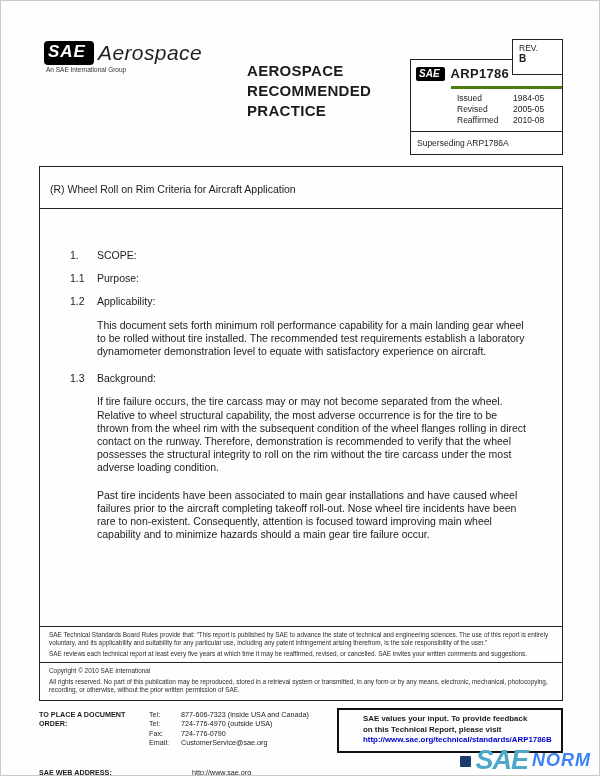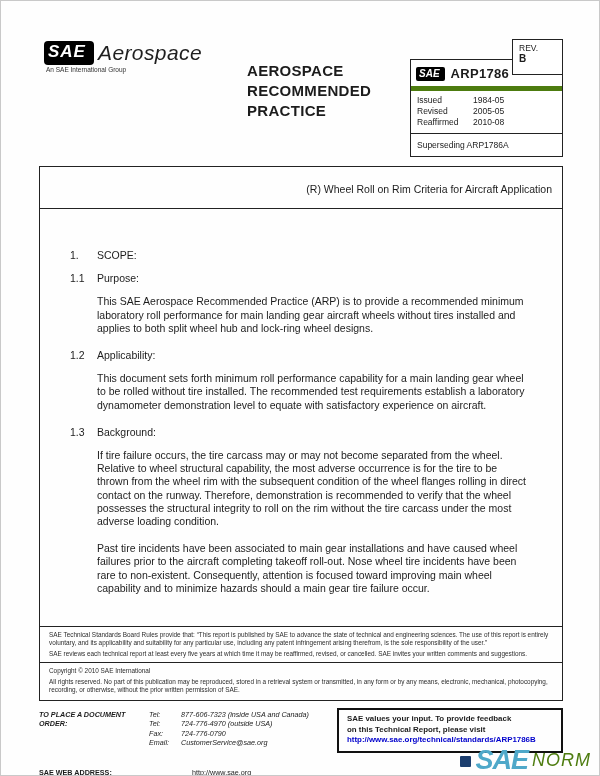--- a/index.html
+++ b/index.html
@@ -23,51 +23,51 @@
   .rev-box { position:absolute; top:0; right:0; width:51px; height:36px;
              border:1px solid #222; background:#fff; z-index:2;
              padding:3px 4px 0 6px; font-size:8.5px; line-height:10px; }
   .rev-val { font-size:10px; font-weight:bold; margin-top:1px; }
   .info-table { position:absolute; top:20px; right:0; width:153px;
                 border:1px solid #222; background:#fff; z-index:1; }
   .it-head { display:flex; align-items:center; gap:6px; padding:5px 5px 4px; height:26px; }
   .sae-badge-sm { background:#000; color:#fff; font-style:italic; font-weight:bold;
                   font-size:10px; padding:1px 5px 2px 3px; border-radius:2px; }
   .doc-number { font-weight:bold; font-size:13px; letter-spacing:.3px; }
-  .it-dates { border-top:5px solid #4d7c0f; padding:4px 6px 5px; font-size:8.5px; line-height:11px; }
+  .it-dates { border-top:3px solid #4d7c0f; padding:4px 6px 5px; font-size:8.5px; line-height:11px;margin-left:40px; }
   .it-row { display:flex; }
   .it-label { width:56px; flex:none; }
   .it-super { border-top:1px solid #222; padding:6px 6px; font-size:8.5px; }
   
   .main-box { border:1px solid #222; height:535px; display:flex; flex-direction:column; }
-  .title-row { text-align:right; padding:16px 10px 13px; border-bottom:1px solid #222; font-size:10.5px; }
+  .title-row { text-align:left; padding:16px 10px 13px; border-bottom:1px solid #222; font-size:10.5px; }
   .bodytext { flex:1; padding:40px 34px 0 30px; font-size:10.5px; line-height:13.2px; }
   .sec-head { display:flex; margin-bottom:10px; }
   .sec-num { width:27px; flex:none; }
   .sec-para { margin-left:27px; margin-bottom:14px; }
   .fp { border-top:1px solid #222; padding:4px 9px 3px; font-size:6.4px; line-height:8.7px; color:#2c2c2c; }
   .fp p + p { margin-top:2px; }
   .fp:last-child { padding-bottom:5px; }
   
   .footer { display:flex; margin-top:7px; align-items:flex-start; }
-  .order-block { flex:1; display:flex; font-size:7.2px; line-height:9.4px; padding-top:2px;font-style:italic; }
+  .order-block { flex:1; display:flex; font-size:7.2px; line-height:9.4px; padding-top:2px; }
   .order-title { font-weight:bold; width:110px; flex:none; }
   .c-row { display:flex; }
   .c-label { width:32px; flex:none; }
   .feedback-box { width:226px; flex:none; border:2px solid #111;
-                  padding:4px 8px 5px; font-size:7.9px; line-height:10.5px; font-weight:bold; }
+                  padding:4px 24px 5px; font-size:7.9px; line-height:10.5px; font-weight:bold; }
   .feedback-link { color:#0000cc; cursor:pointer; }
   .web-row { display:flex; font-size:7.2px; margin-top:15px;gap:43px; }
   .web-label { font-weight:bold; width:110px; flex:none; }
   
   .saenorm { position:absolute; right:8px; bottom:3px; display:flex; align-items:flex-end; gap:4px; }
   .sn-mark { width:11px; height:11px; background:#1c3e6e; border-radius:1px; margin-bottom:5px; }
   .sn-sae { font-size:27px; font-weight:bold; font-style:italic; color:#4fa8c9;
             line-height:23px; letter-spacing:-1px; }
-  .sn-norm { font-size:18px; font-weight:normal; font-style:italic; color:#4d7c0f;
+  .sn-norm { font-size:18px; font-weight:bold; font-style:italic; color:#3b82f6;
              line-height:23px; letter-spacing:1px; }
 </style>
 </head>
 <body>
 
 <div class="page">
 
   <div class="header">
     <div class="logo">
       <div class="logo-row">
@@ -117,21 +117,20 @@
     <div class="bodytext">
       <div class="sec-head">
         <span class="sec-num">1.</span>
         <span>SCOPE:</span>
       </div>
 
       <div class="sec-head">
         <span class="sec-num">1.1</span>
         <span>Purpose:</span>
       </div>
-      <p class="sec-para">This SAE Aerospace Recommended Practice (ARP) is to provide a recommended minimum laboratory roll performance for main landing gear aircraft wheels without tires installed and applies to both split wheel hub and lock-ring wheel designs.</p>
 
       <div class="sec-head">
         <span class="sec-num">1.2</span>
         <span>Applicability:</span>
       </div>
       <p class="sec-para">This document sets forth minimum roll performance capability for a main landing gear wheel to be rolled without tire installed. The recommended test requirements establish a laboratory dynamometer demonstration level to equate with satisfactory experience on aircraft.</p>
 
       <div class="sec-head">
         <span class="sec-num">1.3</span>
         <span>Background:</span>

